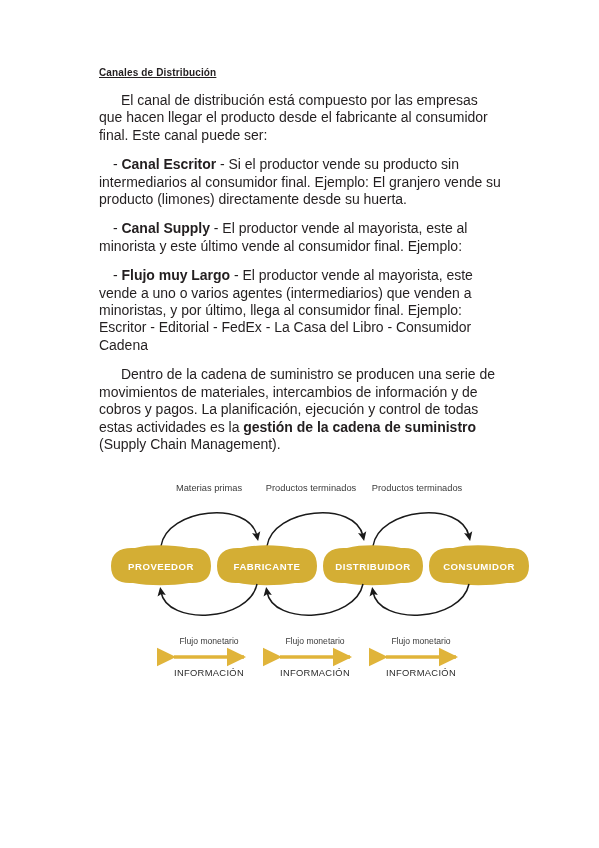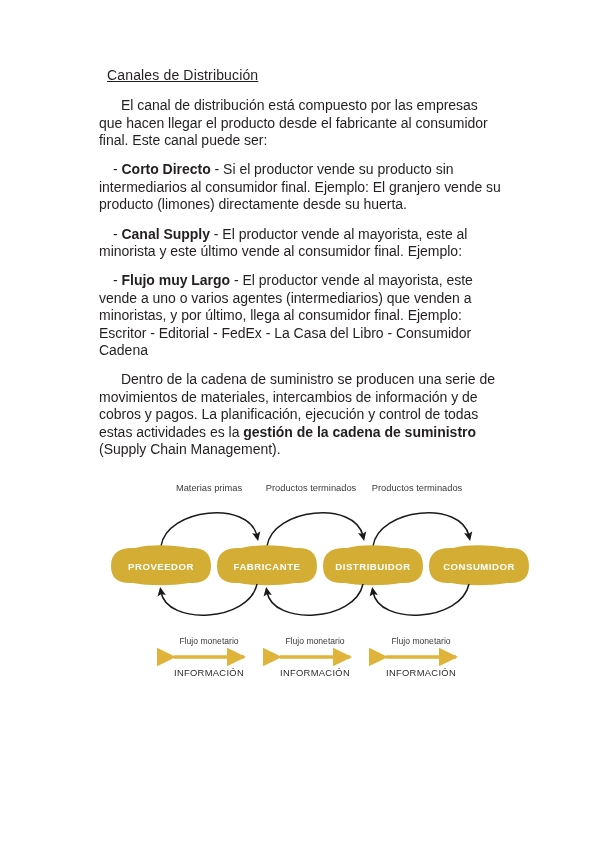--- a/index.html
+++ b/index.html
@@ -25,23 +25,23 @@
   }
 
   .content {
     position: absolute;
     left: 99px;
     top: 66px;
     width: 402px;
   }
 
   h2.heading {
-    font-size: 14px;
-    font-weight: normal;
-    margin: 0 0 13px 8px;
+    font-size: 10px;
+    font-weight: bold;
+    margin: 0 0 13px 0;
     padding: 0;
     text-decoration: underline;
     letter-spacing: 0.15px;
     line-height: 1.3;
   }
 
   p.para {
     font-size: 14px;
     line-height: 17.4px;
     margin: 0 0 12px 0;
@@ -93,21 +93,21 @@
 <body>
 
 <div class="page">
 
   <div class="content">
 
     <h2 class="heading">Canales de Distribución</h2>
 
     <p class="para indent"><span>El canal de distribución está compuesto por las empresas que hacen llegar el producto desde el fabricante al consumidor final. Este canal puede ser:</span></p>
 
-    <p class="para indent-sm"><span>- </span><span class="b">Corto Directo</span><span> -  Si el productor vende su producto sin intermediarios al consumidor final. </span><span class="i">Ejemplo: El granjero vende su producto (limones) directamente desde su huerta.</span></p>
+    <p class="para indent-sm"><span>- </span><span class="b">Canal Escritor</span><span> -  Si el productor vende su producto sin intermediarios al consumidor final. </span><span class="i">Ejemplo: El granjero vende su producto (limones) directamente desde su huerta.</span></p>
 
 
     <p class="para indent-sm"><span>- </span><span class="b">Canal Supply</span><span> - El productor vende al mayorista, este al minorista y este último vende al consumidor final.  </span><span class="i">Ejemplo:</span></p>
 
     <p class="para indent-sm"><span>- </span><span class="b">Flujo muy Largo</span><span> - El productor vende al mayorista, este vende a uno o varios agentes (intermediarios) que venden a minoristas, y por último, llega al consumidor final. </span><span class="i">Ejemplo: Escritor - Editorial - FedEx - La Casa del Libro - Consumidor Cadena</span></p>
 
 
     <p class="para indent"><span>Dentro de la cadena de suministro se producen una serie de movimientos de materiales, intercambios de información y de cobros y pagos. La planificación, ejecución y control de todas estas actividades es la </span><span class="b">gestión de la cadena de suministro</span><span> (</span><span class="i">Supply Chain Management</span><span>).</span></p>
 
   </div>

